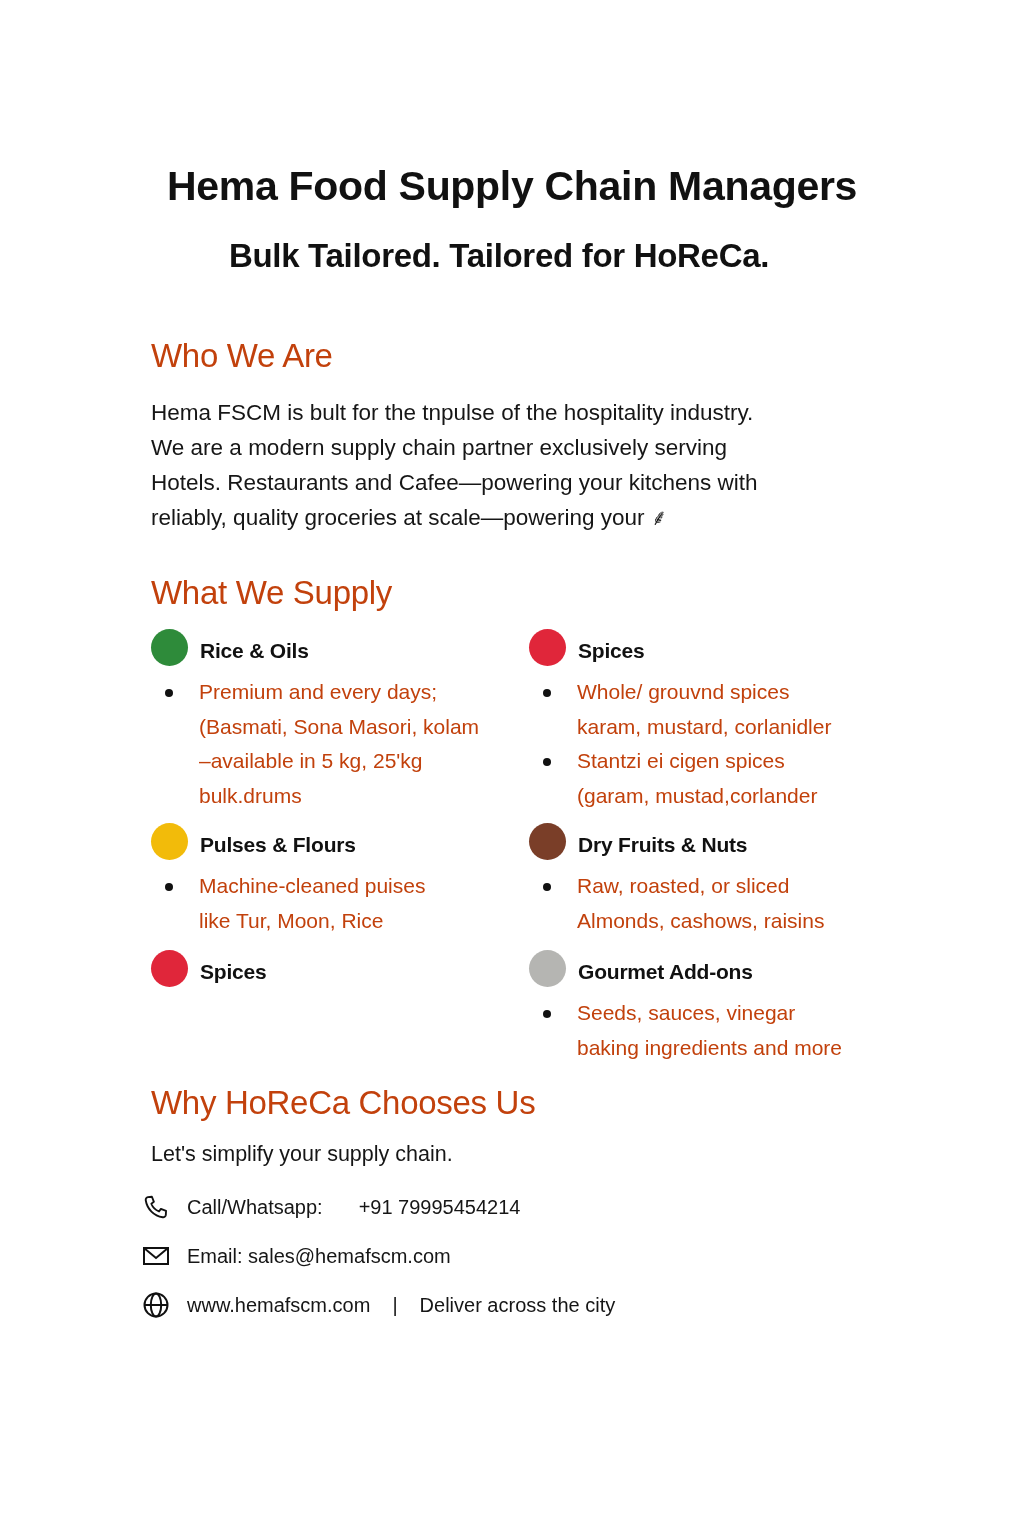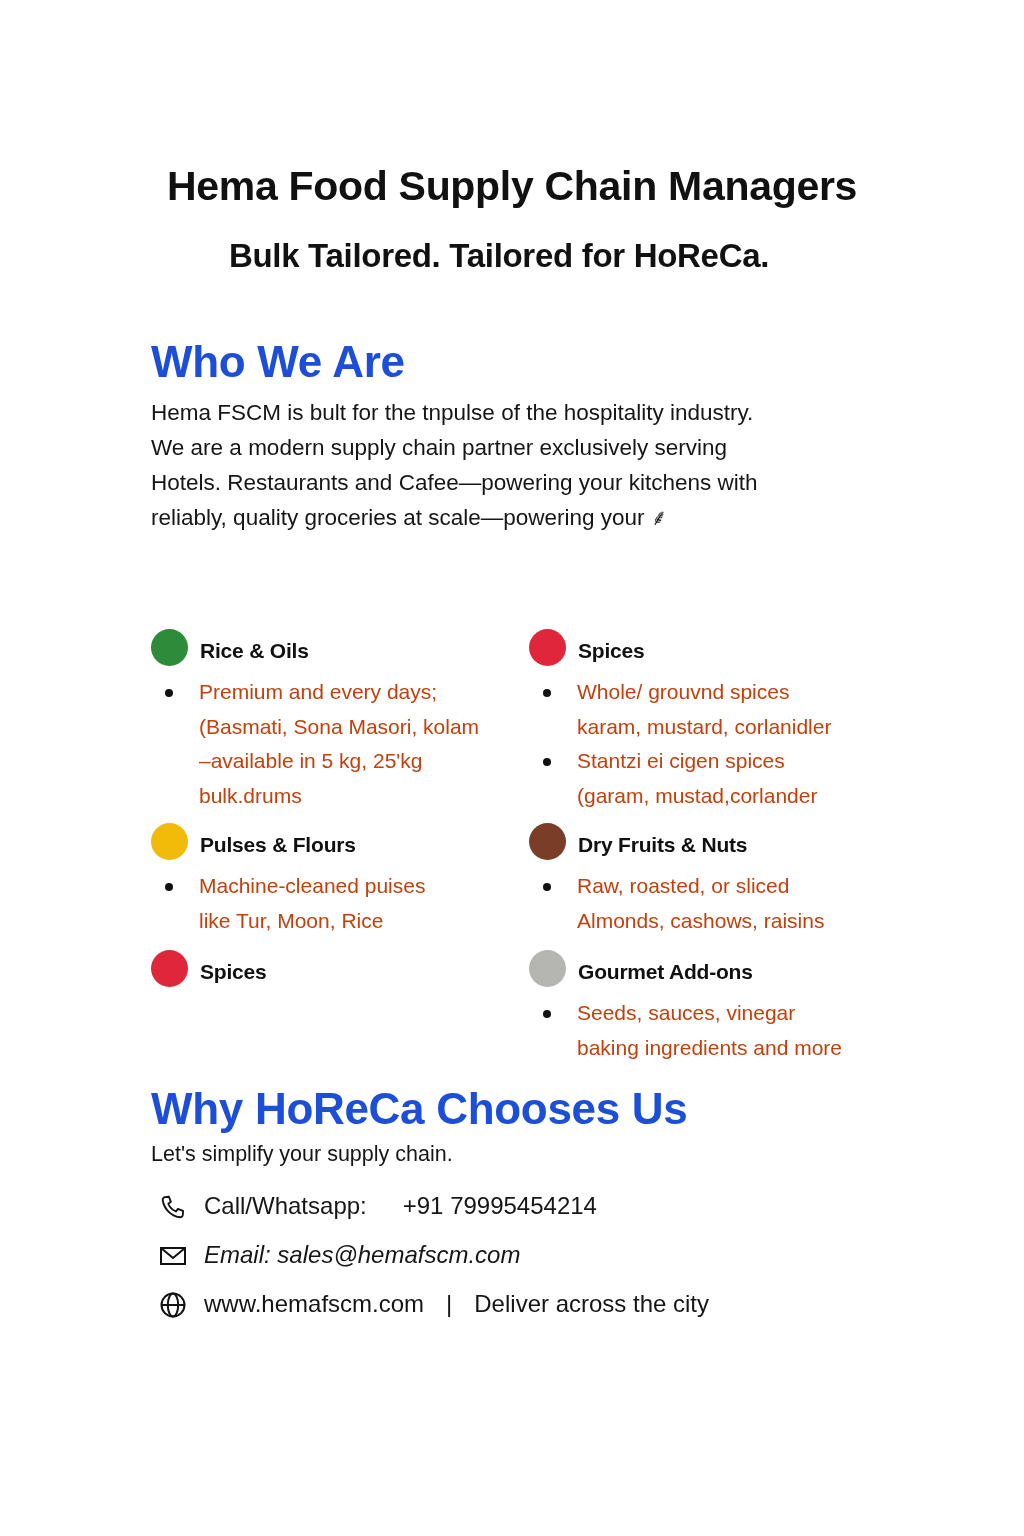--- a/index.html
+++ b/index.html
@@ -17,21 +17,21 @@
     color: #111;
   }
   .subtitle {
     position: absolute; left: 0; width: 998px; top: 237px;
     text-align: center; font-size: 33px; font-weight: 700; letter-spacing: -0.3px;
     color: #111;
   }
 
   .section-heading {
     position: absolute; left: 151px;
-    font-size: 44px; font-weight: 700; letter-spacing: -0.3px; color: #1d4ed8;
+    font-size: 33px; font-weight: 400; letter-spacing: -0.3px; color: #c2410c;
   }
   .h-who { top: 337px; }
   .h-what { top: 574px; }
   .h-why { top: 1084px; }
 
   .about {
     position: absolute; left: 151px; top: 395px; width: 720px;
     font-size: 22.5px; line-height: 35px; color: #161616;
   }
   .about div { white-space: nowrap; }
@@ -59,46 +59,47 @@
     width: 8px; height: 8px; border-radius: 50%; background: #111;
   }
   .bullet-text div { white-space: nowrap; }
 
   .tagline {
     position: absolute; left: 151px; top: 1142px;
     font-size: 21.5px; color: #161616;
   }
 
   .contact {
-    position: absolute; left: 158px; display: flex; align-items: flex-start;
-    font-size: 24px; color: #161616; height: 30px;
+    position: absolute; left: 141px; display: flex; align-items: center;
+    font-size: 20px; color: #161616; height: 30px;
   }
   .contact .icon { width: 30px; height: 30px; margin-right: 16px; display: flex; align-items: center; justify-content: center; }
   .c1 { top: 1192px; }
-  .c2 { top: 1241px; font-style: italic; }
+  .c2 { top: 1241px; }
   .c3 { top: 1290px; }
   .gap { display: inline-block; width: 36px; }
   .sep { display: inline-block; margin: 0 22px; }
 </style>
 </head>
 <body>
 
 <div class="page">
 
   <h1 class="title">Hema Food Supply Chain Managers</h1>
   <h2 class="subtitle">Bulk Tailored. Tailored for HoReCa.</h2>
 
   <h3 class="section-heading h-who">Who We Are</h3>
   <div class="about">
     <div>Hema FSCM is bult for the tnpulse of the hospitality industry.</div>
     <div>We are a modern supply chain partner exclusively serving</div>
     <div>Hotels. Restaurants and Cafee—powering your kitchens with</div>
     <div>reliably, quality groceries at scale—powering your ⸙</div>
   </div>
 
+  <h3 class="section-heading h-what">What We Supply</h3>
 
   <div class="cat" style="left:151px; top:627px;">
     <div class="cat-head">
       <span class="dot" style="background:#2e8b3a;"></span>
       <span class="cat-name">Rice &amp; Oils</span>
     </div>
     <div class="bullets">
       <div class="bullet">
         <span class="bullet-dot"></span>
         <div class="bullet-text">

